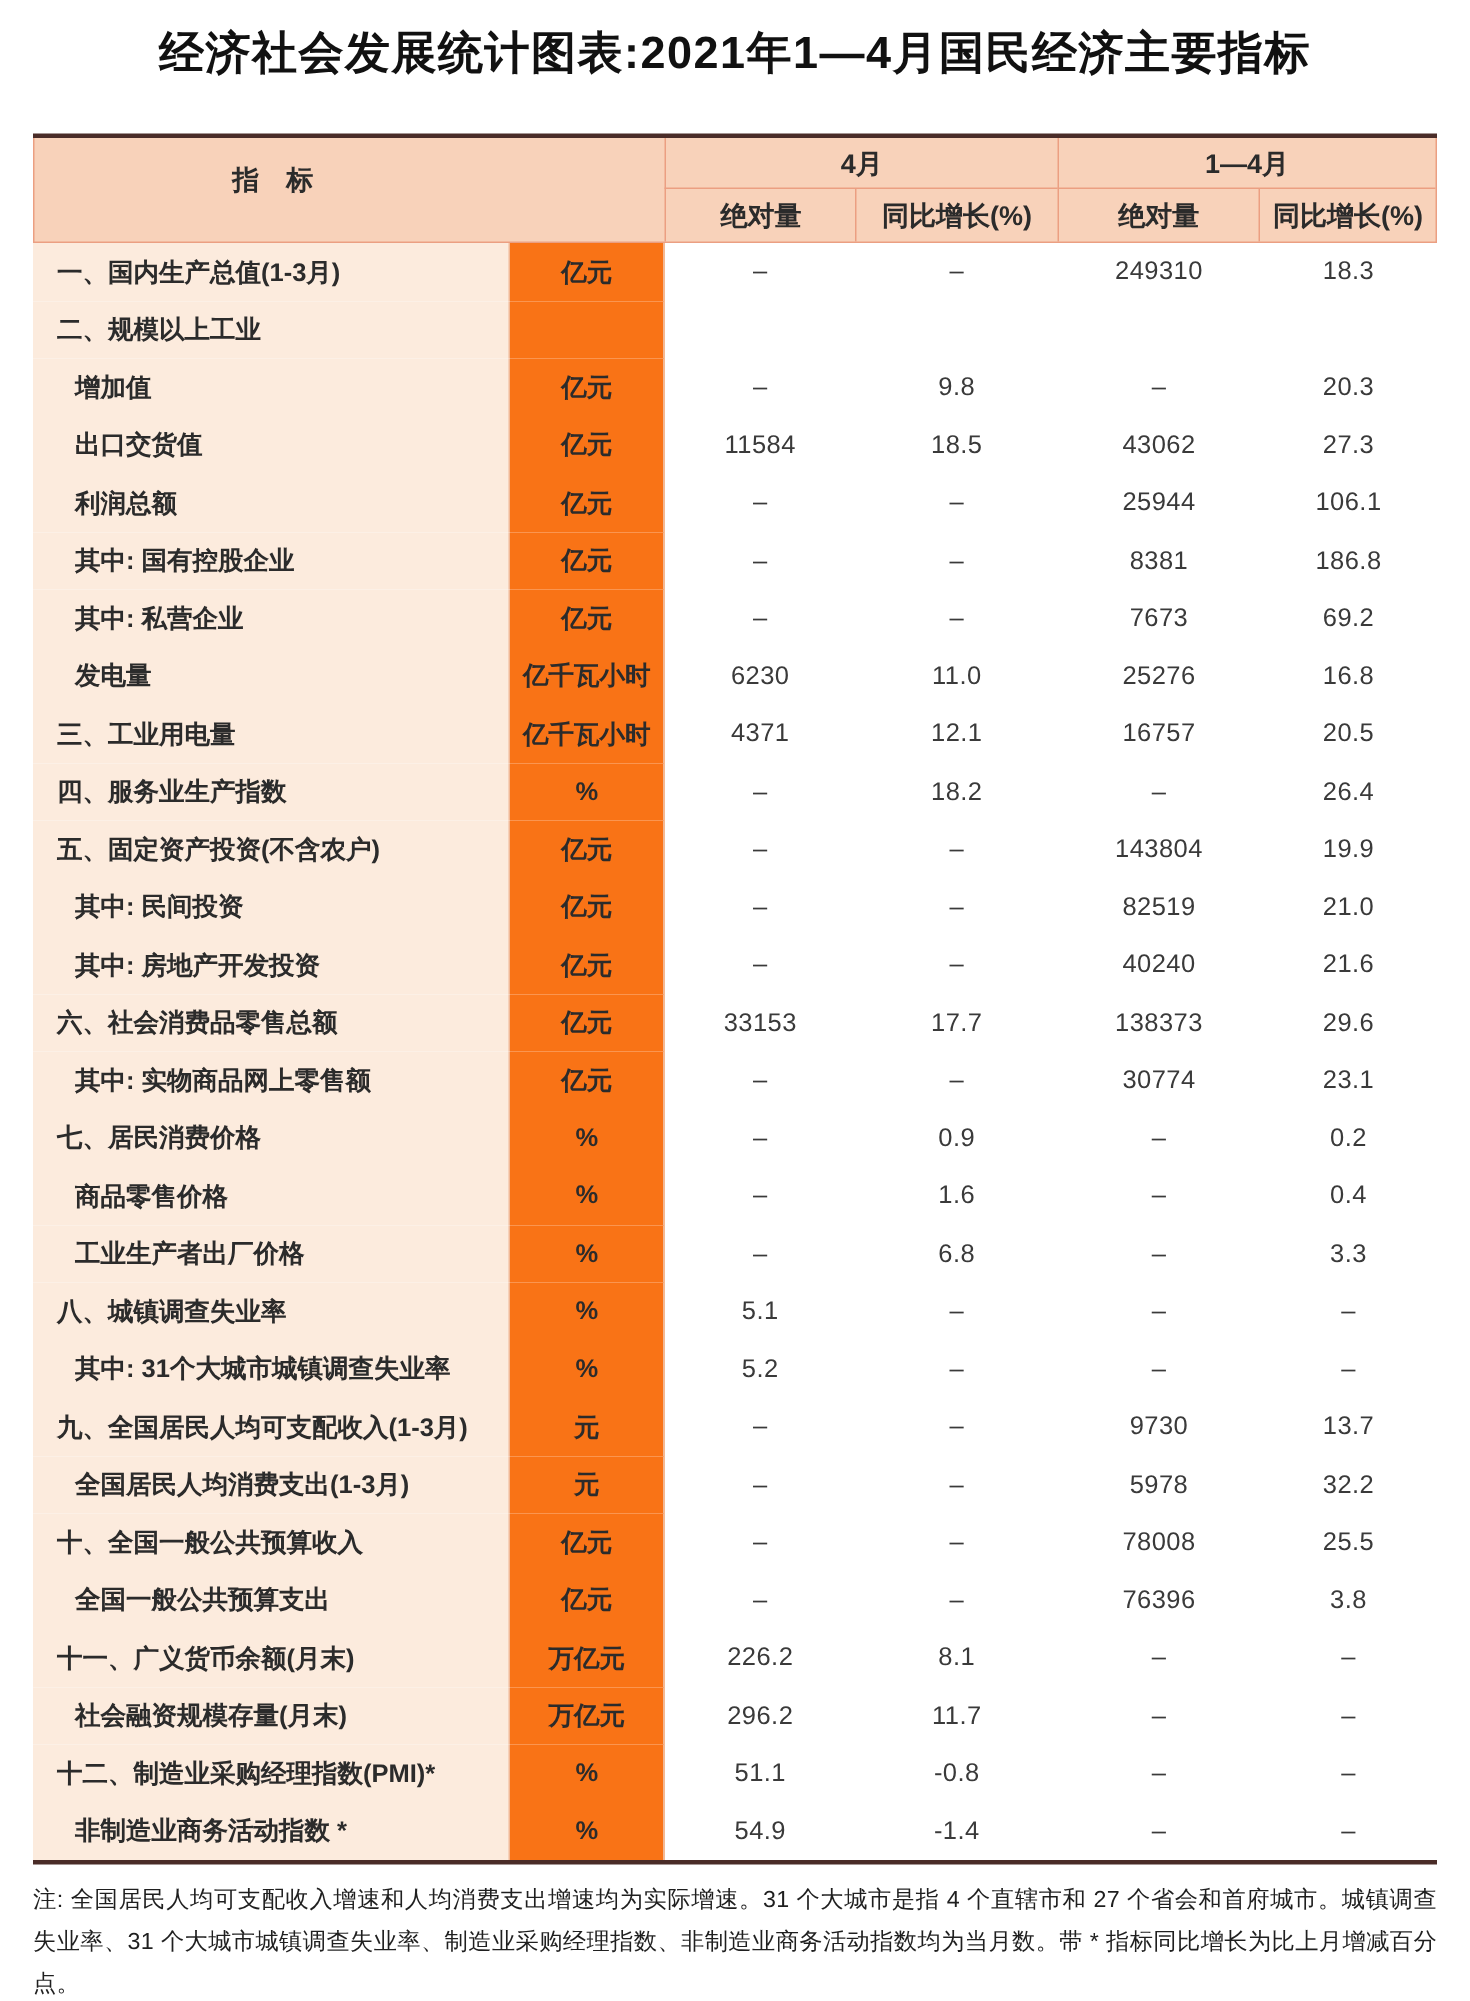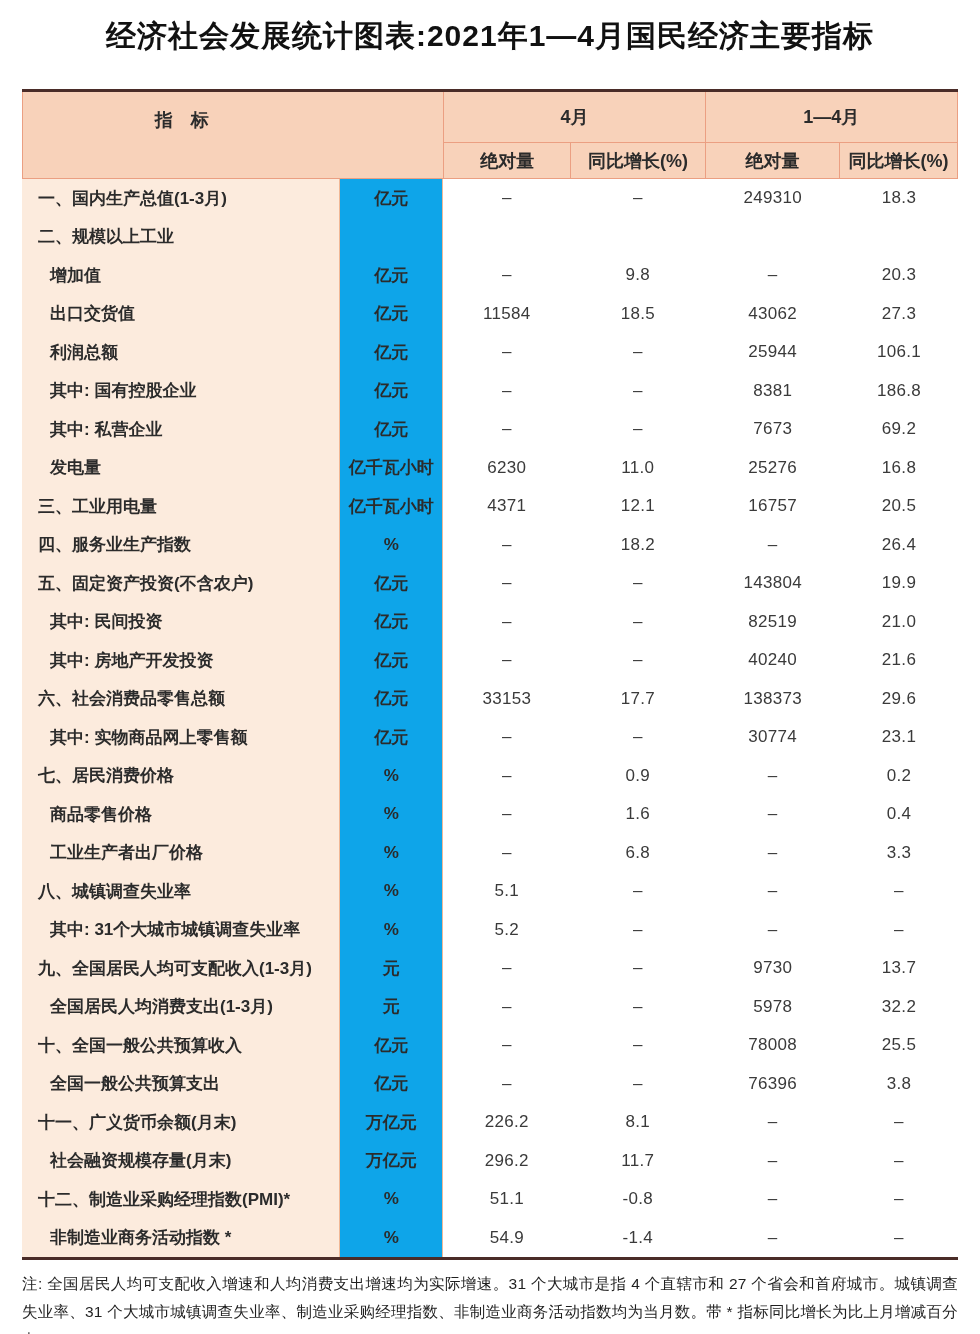--- a/index.html
+++ b/index.html
@@ -38,21 +38,21 @@
     background:#f8d2ba;
     border-left:1px solid #eb9f82;
     border-right:1px solid #eb9f82;
     border-bottom:1px solid #eb9f82;
   }
   .thead .hcell{
     display:flex;align-items:center;justify-content:center;
     font-weight:700;font-size:18px;color:#2b2b2b;
     box-sizing:border-box;
   }
-  .hrow-top{height:51px;}
+  .hrow-top{height:34px;}
   .hrow-sub{height:35px;}
   .span2rows{grid-row:1 / span 2;height:56px;}
   .b-left{border-left:1px solid #eb9f82;}
   .b-bottom{border-bottom:1px solid #eb9f82;}
 
   
   .tbody{background:#ffffff;}
   .trow{min-height:38.5px;}
   .trow .cell{
     display:flex;align-items:center;
@@ -62,21 +62,21 @@
   .cell.indicator{
     background:#fcebdd;
     border-right:1px solid #f0b896;
     padding-left:16px;
     font-weight:700;
     color:#2b2b2b;
     justify-content:flex-start;
   }
   .cell.indicator.indent{padding-left:28px;}
   .cell.unit{
-    background:#0ea5e9;
+    background:#f97316;
     border-right:1px solid #f0b896;
     justify-content:center;
     font-weight:700;
     color:#2b2b2b;
   }
   .cell.value{
     justify-content:center;
     font-weight:400;
     color:#3a3a3a;
     letter-spacing:0.3px;

